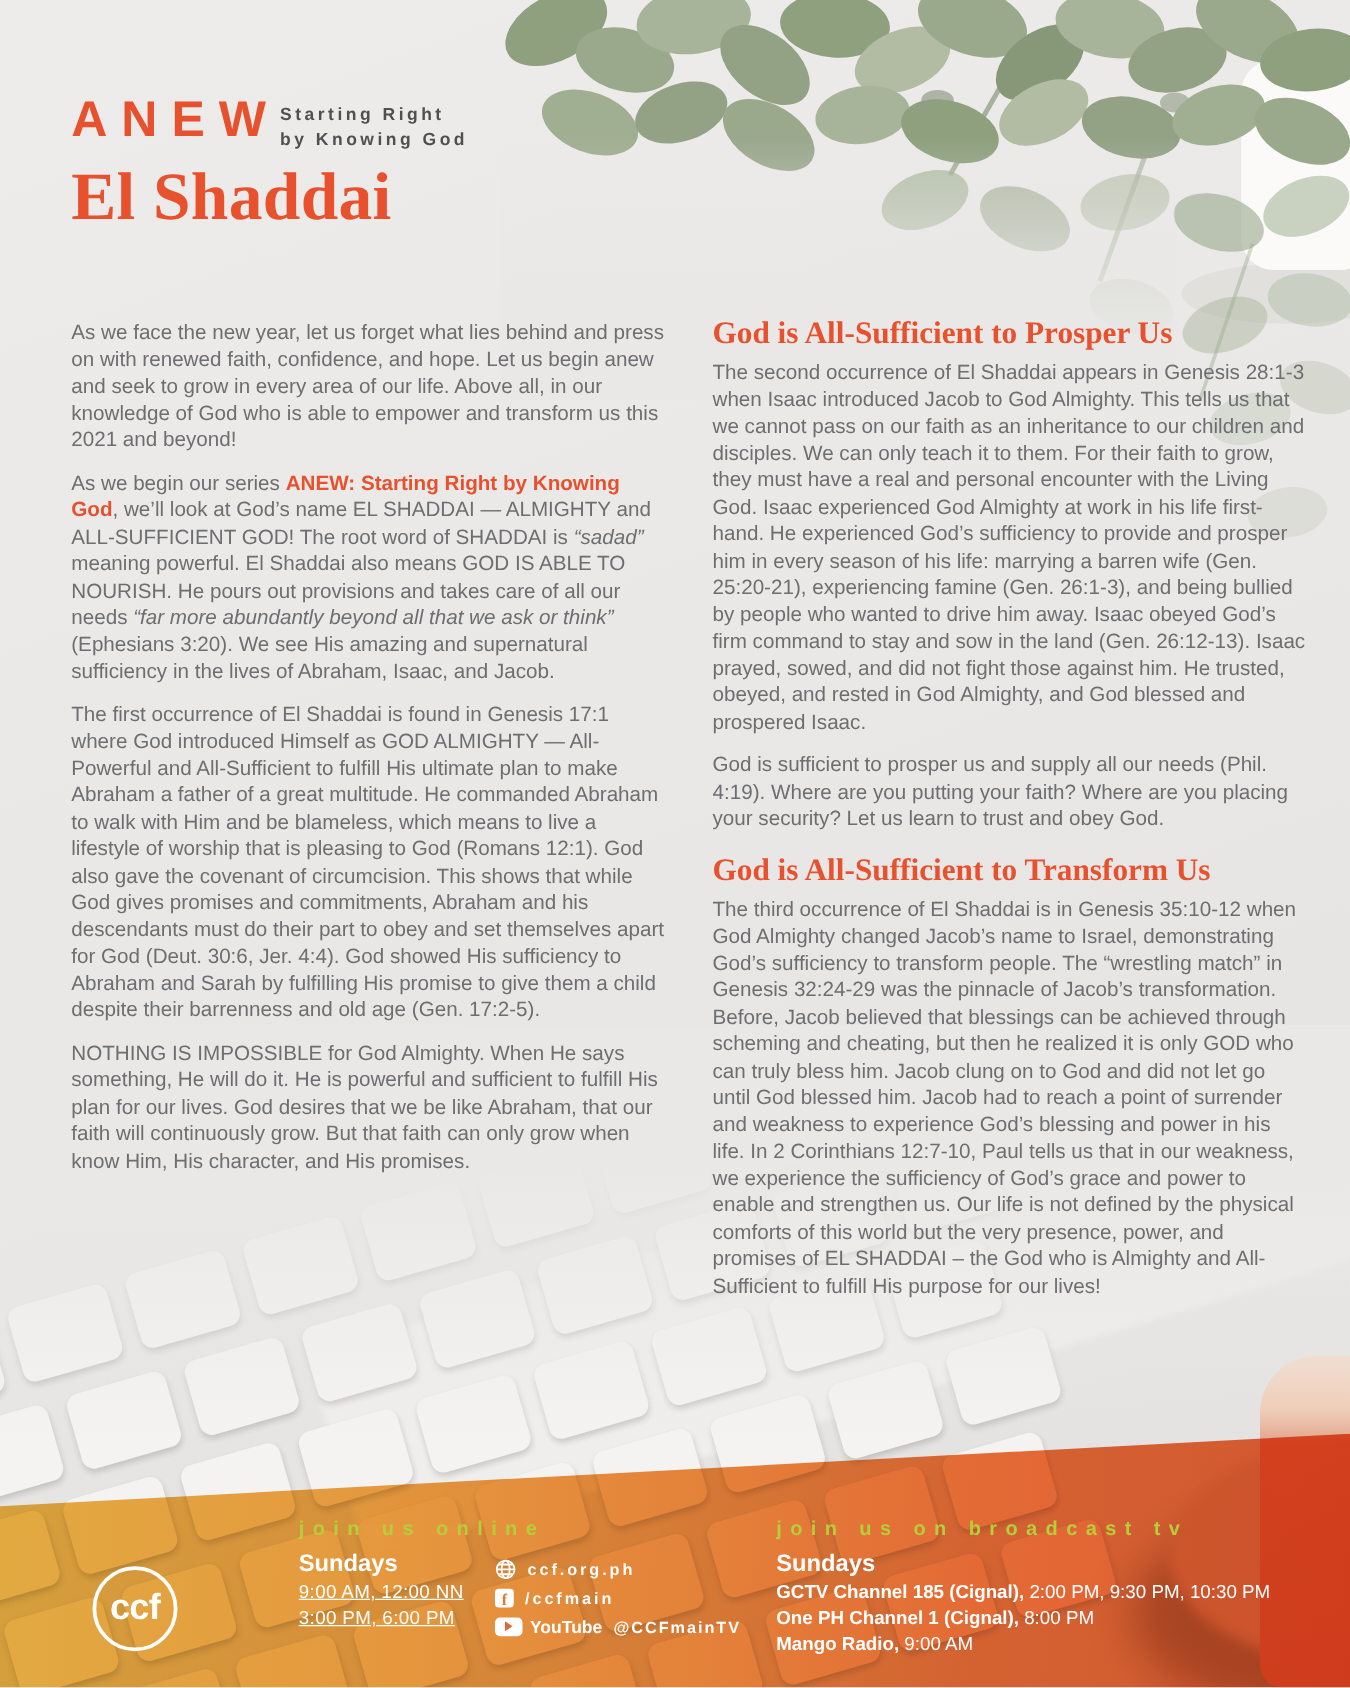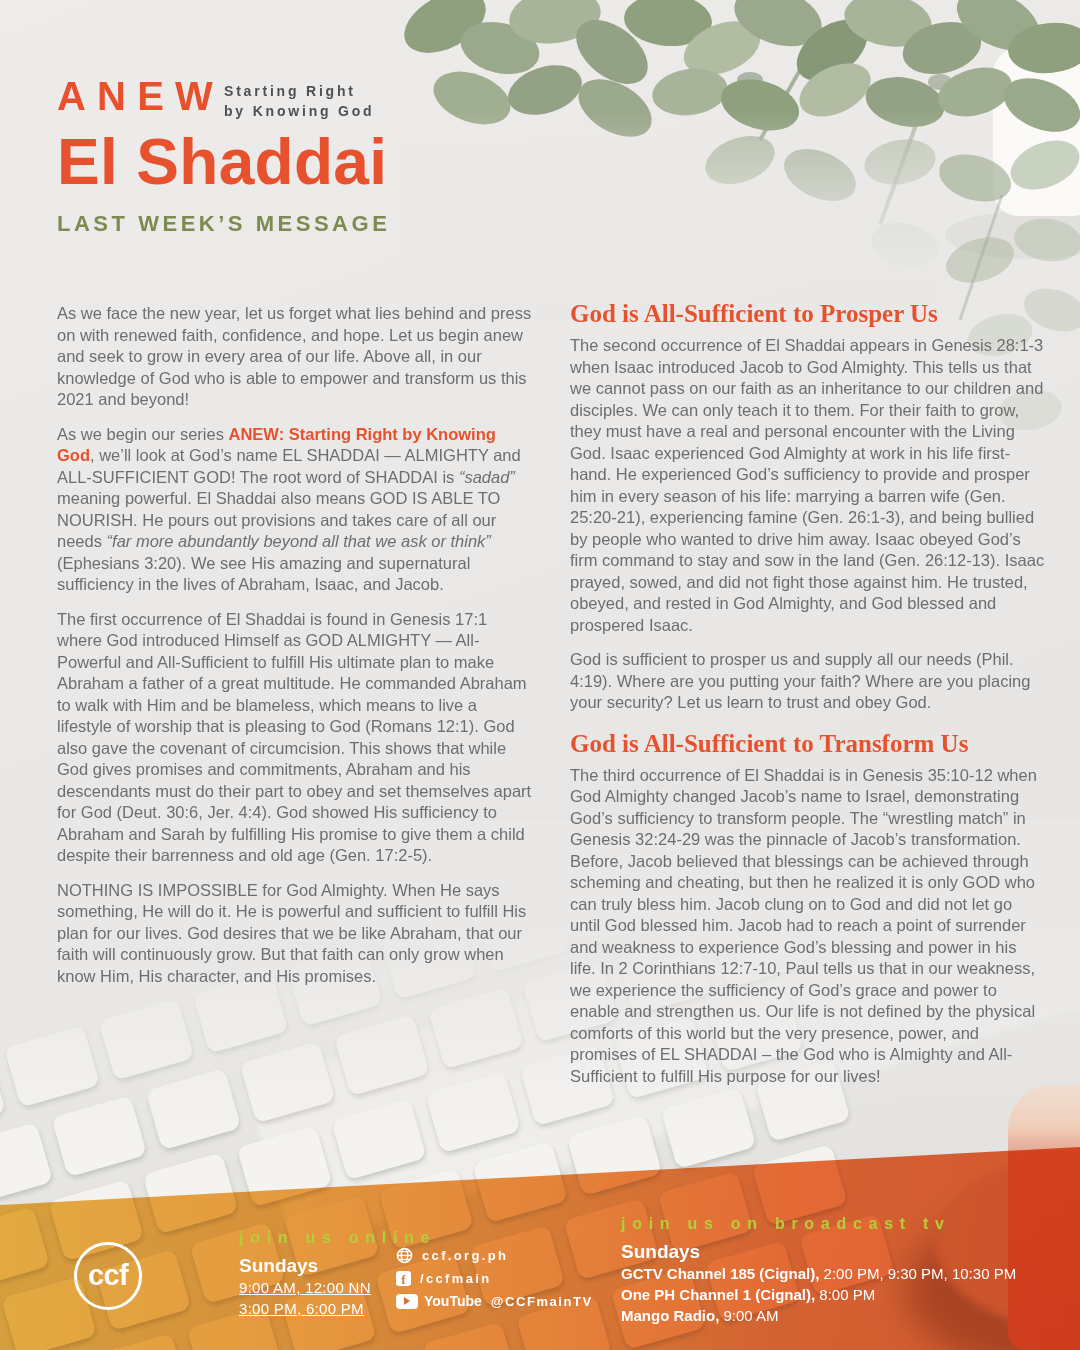--- a/index.html
+++ b/index.html
@@ -42,41 +42,41 @@
   .band{position:absolute;left:0;top:1143px;width:1080px;height:207px;z-index:3;
     clip-path:polygon(0 62px,100% 4px,100% 207px,0 207px);
     background:linear-gradient(92deg,#EDB244 0%,#F0A041 28%,#EF8A3D 50%,#EE6F38 72%,#ED6236 100%);
     mix-blend-mode:multiply;}
 
   
   .header{position:absolute;left:57px;top:76px;z-index:5;}
   .hdr-row{display:flex;align-items:flex-start;}
   .anew{font-size:40px;font-weight:700;color:var(--accent);letter-spacing:.28em;line-height:1;}
   .series-sub{font-size:14px;font-weight:700;color:#4F5052;letter-spacing:.2em;line-height:1.45;padding-top:5px;}
-  .main-title{font-size:64px;font-weight:700;color:var(--accent);line-height:1;margin-top:8px;letter-spacing:.005em;}
+  .main-title{font-size:54px;font-weight:700;color:var(--accent);line-height:1;margin-top:8px;letter-spacing:.005em;font-family:Liberation Serif, serif;}
   .section-label{font-size:22px;font-weight:700;color:var(--olive);letter-spacing:.16em;margin-top:17px;}
 
   
-  .columns{position:absolute;left:57px;top:256px;width:988px;display:flex;gap:38px;z-index:5;margin-top:47px;}
+  .columns{position:absolute;left:57px;top:256px;width:988px;display:flex;gap:38px;z-index:5;}
   .col{width:475px;font-size:16.5px;line-height:21.5px;color:var(--ink);}
   .col p{margin:0 0 13px;}
   .section-heading{font-size:25px;line-height:30px;font-weight:700;color:var(--accent);margin:15px 0 6px;font-family:Liberation Serif, serif;}
   .section-heading.first{margin-top:-4px;}
   .red-bold{color:var(--accent);font-weight:700;}
   em{font-style:italic;}
 
   
   .footer{position:absolute;left:0;top:1140px;width:1080px;height:210px;z-index:6;color:#fff;}
-  .logo{position:absolute;left:74px;top:102px;width:62px;height:62px;border:3.5px solid #fff;border-radius:50%;
+  .logo{position:absolute;left:74px;top:113px;width:62px;height:62px;border:3.5px solid #fff;border-radius:50%;
     display:flex;align-items:center;justify-content:center;}
   .logo span{font-size:29px;font-weight:700;letter-spacing:-.02em;transform:translateY(-1px);}
   .f-heading{font-size:16px;font-weight:700;letter-spacing:.42em;color:var(--lime);}
   .f-day{font-size:19px;font-weight:700;margin-top:8px;}
   .f-line{font-size:15px;line-height:21px;}
-  .online{position:absolute;left:239px;top:89px;}
+  .online{position:absolute;left:239px;top:75px;}
   .online .f-line{letter-spacing:.02em;text-decoration:underline;}
   .f-social{position:absolute;left:396px;top:107px;}
   .s-row{display:flex;align-items:center;gap:9px;height:16px;margin-bottom:7px;}
   .s-label{font-size:13px;font-weight:700;letter-spacing:.18em;}
   .fb-icon{width:15px;height:15px;background:#fff;border-radius:3px;display:flex;align-items:flex-end;justify-content:center;overflow:hidden;}
   .fb-icon span{color:#DD7A3A;font-weight:700;font-size:13px;line-height:13px;font-family:"Liberation Serif",serif;}
   .yt-icon{width:22px;height:15px;background:#fff;border-radius:4px;display:flex;align-items:center;justify-content:center;}
   .yt-icon i{display:block;width:0;height:0;border-left:6px solid #DD6A35;border-top:4px solid transparent;border-bottom:4px solid transparent;}
   .yt-word{font-size:14px;font-weight:700;margin-left:-3px;}
   .yt-handle{font-size:13px;font-weight:700;letter-spacing:.12em;}
@@ -197,21 +197,20 @@
 
   <header class="header">
     <div class="hdr-row">
       <div class="anew">ANEW</div>
       <div class="series-sub">
         <div>Starting Right</div>
         <div>by Knowing God</div>
       </div>
     </div>
     <div class="main-title">El Shaddai</div>
-    <div class="section-label">LAST WEEK’S MESSAGE</div>
   </header>
 
   <main class="columns">
     <div class="col">
       <p>As we face the new year, let us forget what lies behind and press on with renewed faith, confidence, and hope. Let us begin anew and seek to grow in every area of our life. Above all, in our knowledge of God who is able to empower and transform us this 2021 and beyond!</p>
       <p><span>As we begin our series </span><span class="red-bold">ANEW: Starting Right by Knowing God</span><span>, we’ll look at God’s name EL SHADDAI — ALMIGHTY and ALL-SUFFICIENT GOD! The root word of SHADDAI is </span><em>“sadad”</em><span> meaning powerful. El Shaddai also means GOD IS ABLE TO NOURISH. He pours out provisions and takes care of all our needs </span><em>“far more abundantly beyond all that we ask or think”</em><span> (Ephesians 3:20). We see His amazing and supernatural sufficiency in the lives of Abraham, Isaac, and Jacob.</span></p>
       <p>The first occurrence of El Shaddai is found in Genesis 17:1 where God introduced Himself as GOD ALMIGHTY — All-Powerful and All-Sufficient to fulfill His ultimate plan to make Abraham a father of a great multitude. He commanded Abraham to walk with Him and be blameless, which means to live a lifestyle of worship that is pleasing to God (Romans 12:1). God also gave the covenant of circumcision. This shows that while God gives promises and commitments, Abraham and his descendants must do their part to obey and set themselves apart for God (Deut. 30:6, Jer. 4:4). God showed His sufficiency to Abraham and Sarah by fulfilling His promise to give them a child despite their barrenness and old age (Gen. 17:2-5).</p>
       <p>NOTHING IS IMPOSSIBLE for God Almighty. When He says something, He will do it. He is powerful and sufficient to fulfill His plan for our lives. God desires that we be like Abraham, that our faith will continuously grow. But that faith can only grow when know Him, His character, and His promises.</p>
     </div>
     <div class="col">

